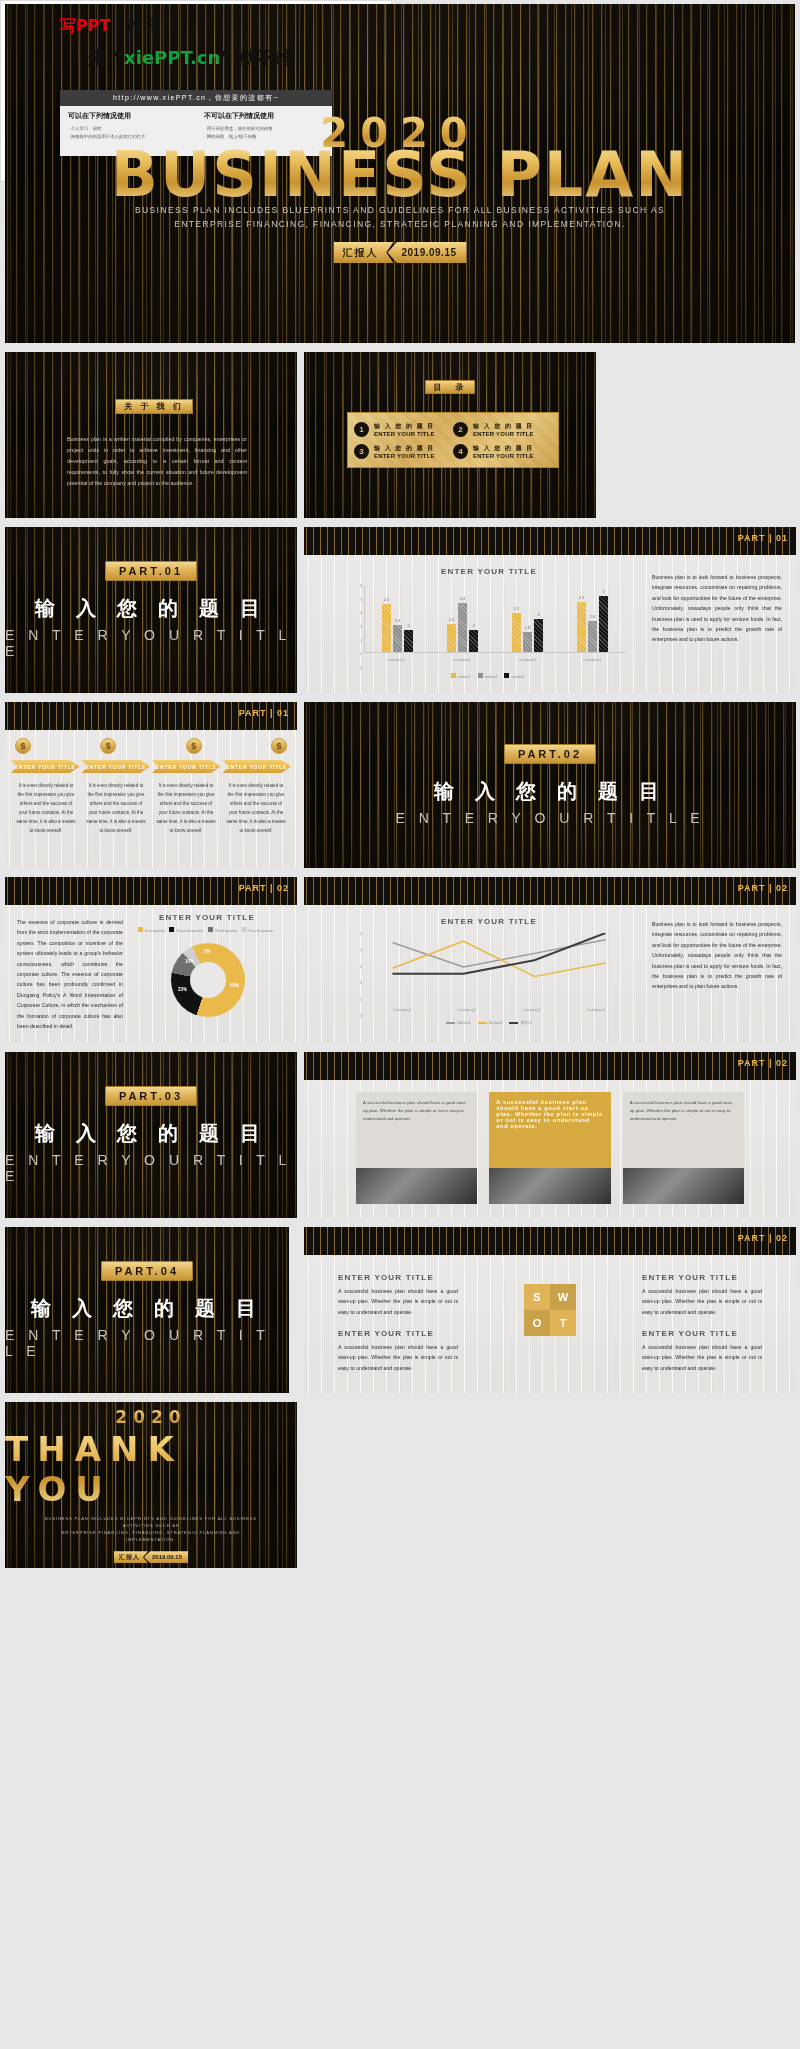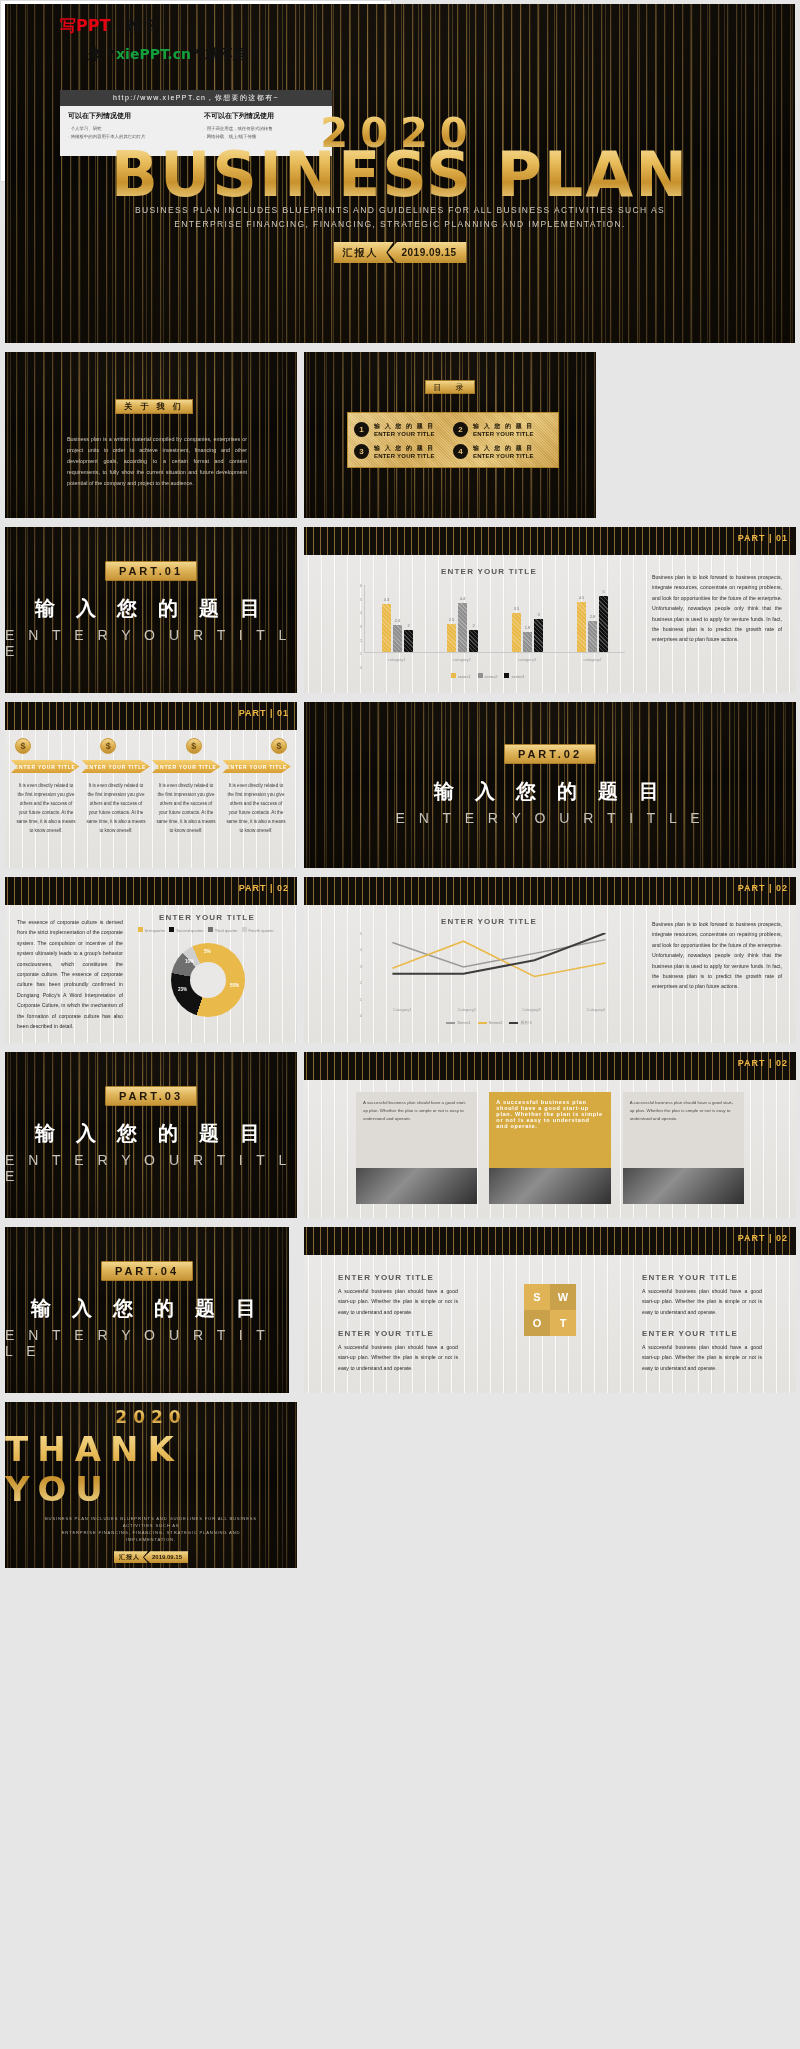--- a/index.html
+++ b/index.html
@@ -133,21 +133,21 @@
     display:flex; align-items:center; justify-content:center;
   }
   #about .abtxt {
     position:absolute; left:62px; top:82px; width:180px;
     color:#cfc7b8; font-size:5.4px; line-height:2.05; text-align:justify;
   }
 
   
   #cat .ctag {
     position:absolute; left:50%; transform:translateX(-50%); top:28px;
-    width:50px; height:14px; font-size:8px; font-weight:400; letter-spacing:3px;
+    width:50px; height:14px; font-size:8px; font-weight:700; letter-spacing:3px;
     display:flex; align-items:center; justify-content:center;
   }
   #cat .panel {
     position:absolute; left:43px; top:60px; width:212px; height:56px;
     background:
       repeating-linear-gradient(45deg, rgba(255,255,255,0.10) 0 1px, rgba(0,0,0,0.06) 1px 2px),
       linear-gradient(135deg,#ecd08a,#d9ae57 40%,#e9c878 70%,#cfa147);
     border:1px solid #b4882f;
     display:grid; grid-template-columns:1fr 1fr; grid-template-rows:1fr 1fr;
     padding:5px 6px; gap:0;
@@ -222,21 +222,21 @@
     font-family:"DejaVu Sans", sans-serif; }
   #thanks .y2 { font-size:17px; font-weight:800; letter-spacing:6px;
     font-family:"DejaVu Sans", sans-serif; }
 
   
   #promo { left:403px; top:1862px; width:392px; height:182px; background:#fff;
     border:1px solid #dcdcdc; }
   #promo .l1 { position:absolute; left:60px; top:16px; font-size:16px; font-weight:700; color:#111;
     font-family:"DejaVu Sans", sans-serif; }
   #promo .l1 em { font-style:normal; color:#e60012; }
-  #promo .l2 { position:absolute; left:88px; top:46px; font-size:14px; font-weight:700; color:#111;
+  #promo .l2 { position:absolute; left:88px; top:46px; font-size:18px; font-weight:700; color:#111;
     font-family:"DejaVu Sans", sans-serif; }
   #promo .l2 em { font-style:normal; color:#12a03c; }
   #promo .urlbar { position:absolute; left:60px; top:90px; width:272px; height:16px;
     background:#3d3d3d; color:#fff; font-size:7px; letter-spacing:1.4px;
     display:flex; align-items:center; justify-content:center; }
   #promo .tbl { position:absolute; left:60px; top:106px; width:272px; height:50px;
     background:#efefef; display:flex; }
   #promo .tcol { flex:1; padding:5px 8px; }
   #promo .tcol h5 { font-size:7px; color:#111; margin-bottom:4px; }
   #promo .tcol li { font-size:4.4px; color:#555; list-style:none; line-height:1.9; }

